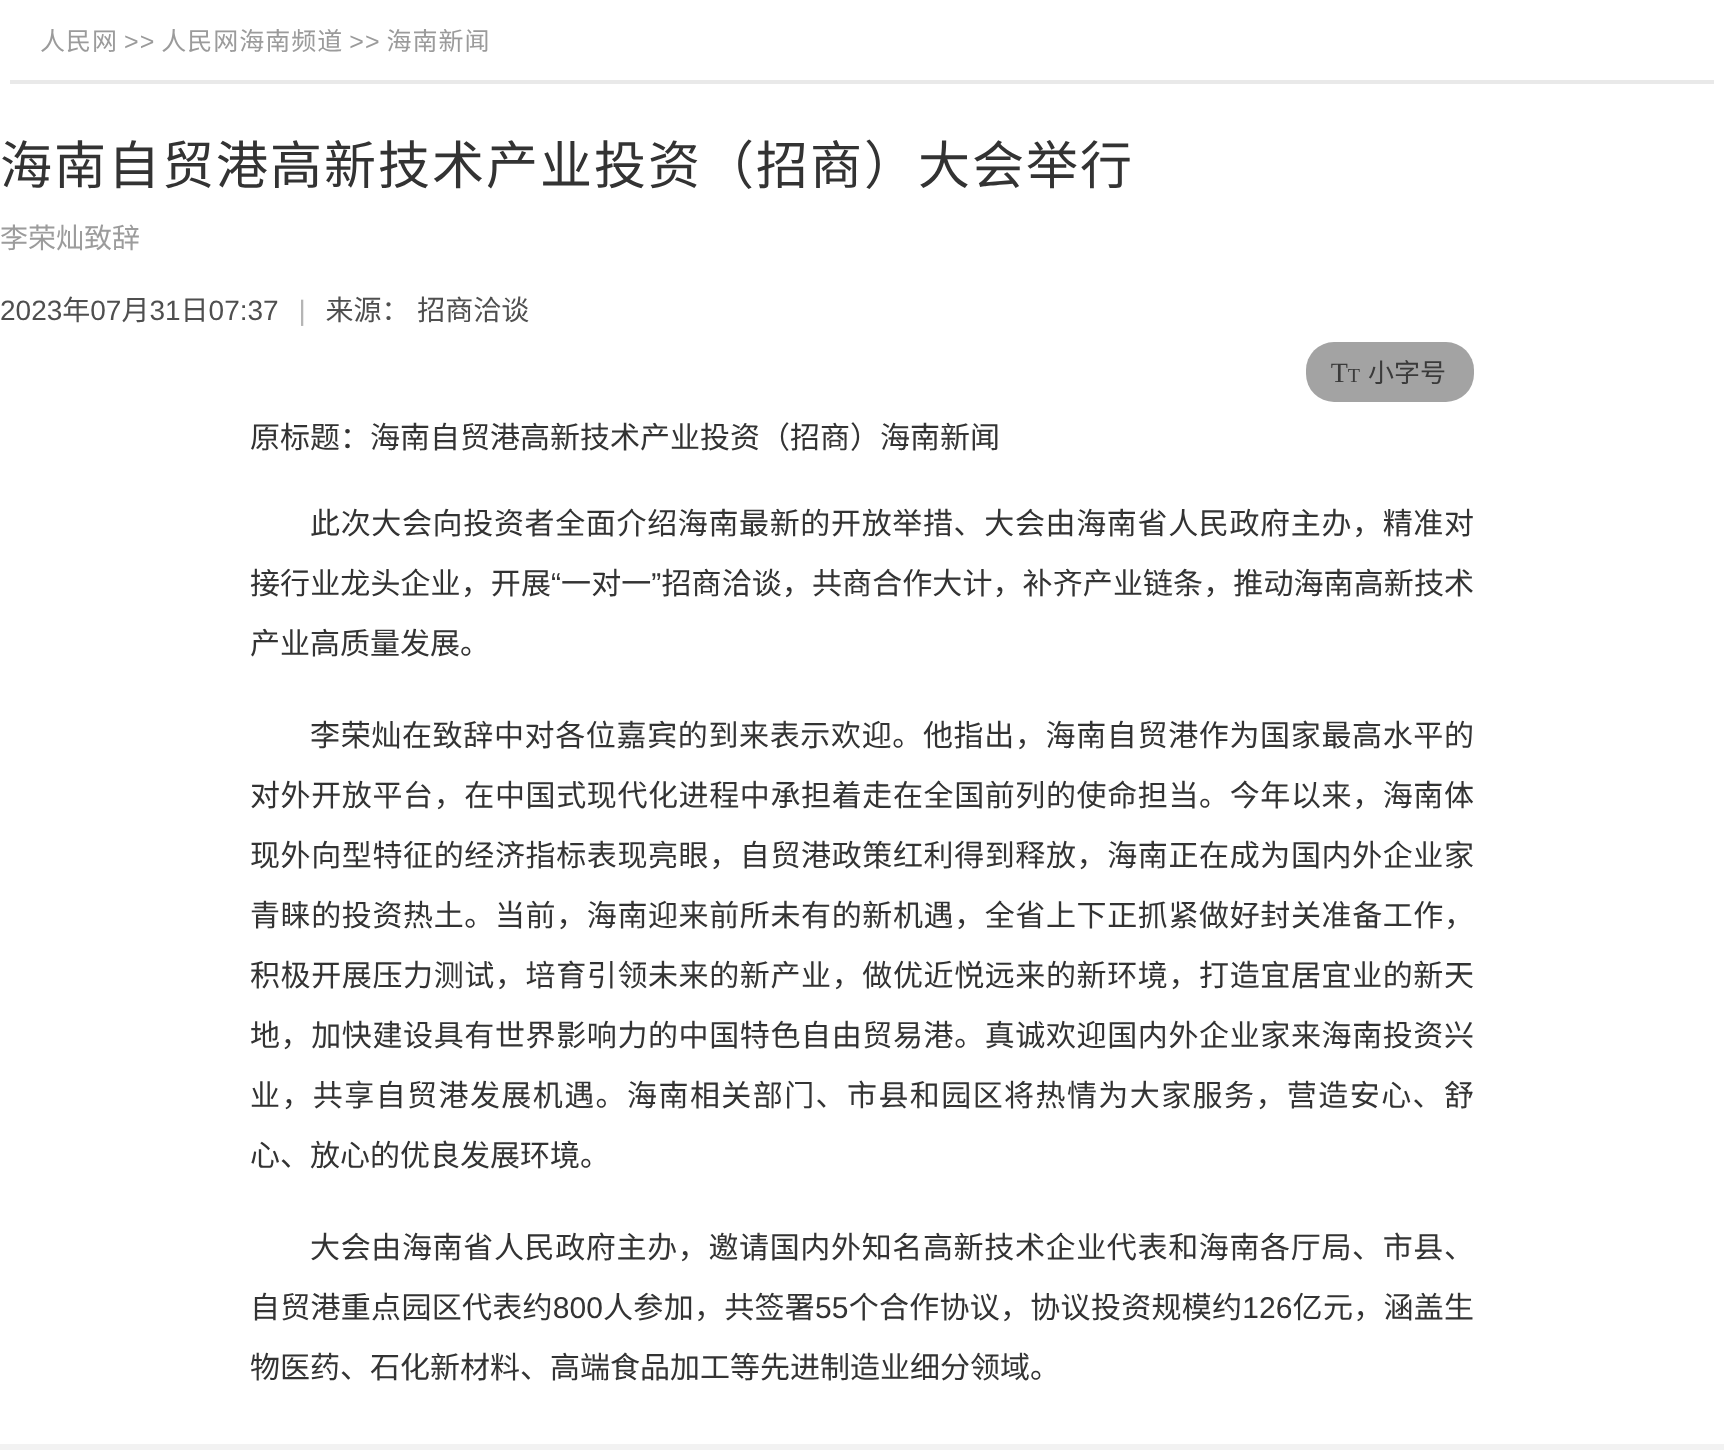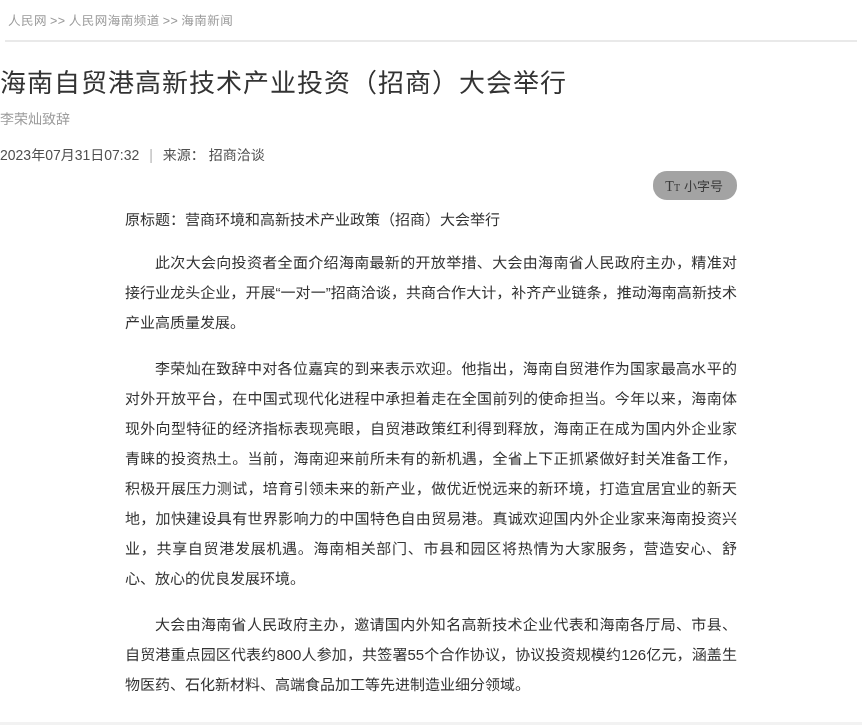--- a/index.html
+++ b/index.html
@@ -10,21 +10,21 @@
   .page {
     position: relative;
     width: 862px;
     height: 725px;
     margin: 0 auto;
     background: #ffffff;
     overflow: hidden;
   }
   
   .breadcrumb-bar {
-    padding: 10px 8px 7px 8px;
+    padding: 10px 8px 7px 20px;
     font-size: 12.5px;
     color: #9b9b9b;
     letter-spacing: 0.5px;
   }
   .bc-link {
     color: #9b9b9b;
     text-decoration: none;
     cursor: pointer;
   }
   .bc-sep { color: #9b9b9b; padding: 0 3px; }
@@ -108,35 +108,35 @@
 <div class="page">
 
   <nav class="breadcrumb-bar"><a class="bc-link">人民网</a><span class="bc-sep">&gt;&gt;</span><a class="bc-link">人民网海南频道</a><span class="bc-sep">&gt;&gt;</span><a class="bc-link">海南新闻</a></nav>
 
   <div class="divider"></div>
 
   <header class="article-header">
     <h1 class="article-title">海南自贸港高新技术产业投资（招商）大会举行</h1>
     <div class="article-subtitle">李荣灿致辞</div>
     <div class="article-meta">
-      <span>2023年07月31日07:32</span>
+      <span>2023年07月31日07:37</span>
       <span class="meta-sep">|</span>
       <span>来源：</span>
       <span class="meta-source">招商洽谈</span>
     </div>
   </header>
 
   <div class="toolbar">
     <button class="font-size-pill">
       <span><span class="tt-big">T</span><span class="tt-small">T</span></span><span class="pill-label">小字号</span>
     </button>
   </div>
 
   <main class="article-body">
-    <p class="origin-title">原标题：营商环境和高新技术产业政策（招商）大会举行</p>
+    <p class="origin-title">原标题：海南自贸港高新技术产业投资（招商）海南新闻</p>
       <p class="para">此次大会向投资者全面介绍海南最新的开放举措、大会由海南省人民政府主办，精准对接行业龙头企业，开展“一对一”招商洽谈，共商合作大计，补齐产业链条，推动海南高新技术产业高质量发展。</p>
       <p class="para">李荣灿在致辞中对各位嘉宾的到来表示欢迎。他指出，海南自贸港作为国家最高水平的对外开放平台，在中国式现代化进程中承担着走在全国前列的使命担当。今年以来，海南体现外向型特征的经济指标表现亮眼，自贸港政策红利得到释放，海南正在成为国内外企业家青睐的投资热土。当前，海南迎来前所未有的新机遇，全省上下正抓紧做好封关准备工作，积极开展压力测试，培育引领未来的新产业，做优近悦远来的新环境，打造宜居宜业的新天地，加快建设具有世界影响力的中国特色自由贸易港。真诚欢迎国内外企业家来海南投资兴业，共享自贸港发展机遇。海南相关部门、市县和园区将热情为大家服务，营造安心、舒心、放心的优良发展环境。</p>
       <p class="para">大会由海南省人民政府主办，邀请国内外知名高新技术企业代表和海南各厅局、市县、自贸港重点园区代表约800人参加，共签署55个合作协议，协议投资规模约126亿元，涵盖生物医药、石化新材料、高端食品加工等先进制造业细分领域。</p>
     </main>
 
   <div class="bottom-strip"></div>
 
 </div>
 
 </body></html>

